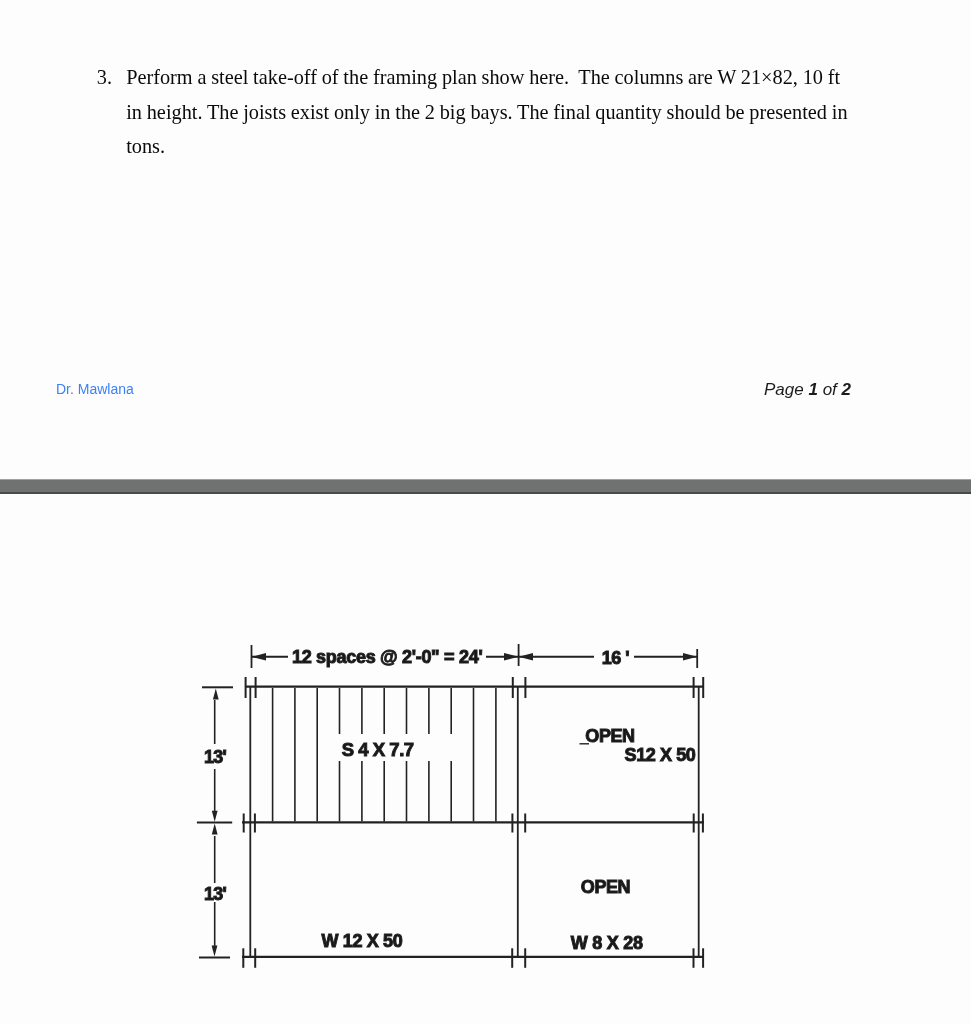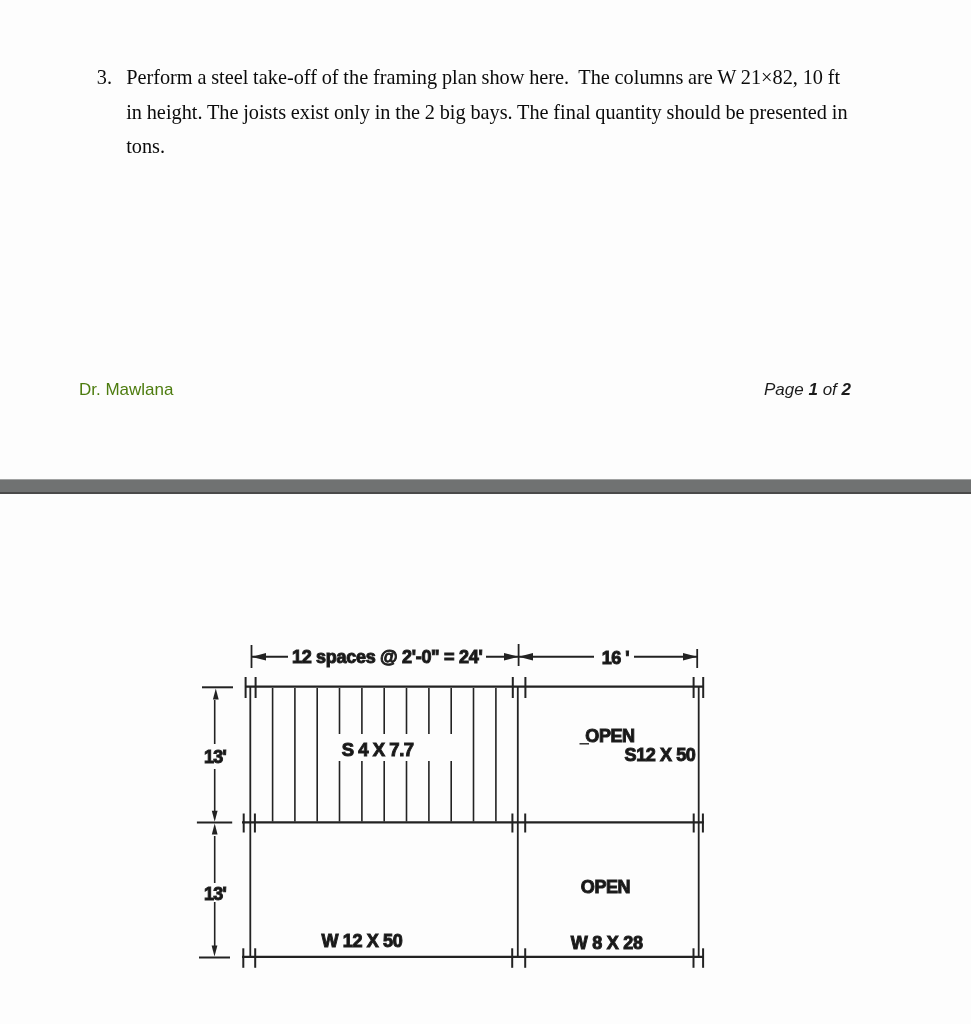--- a/index.html
+++ b/index.html
@@ -3,21 +3,21 @@
 <meta charset="utf-8">
 <style>
   html,body{margin:0;padding:0;}
   body{width:971px;height:1024px;background:#fdfdfd;position:relative;overflow:hidden;
        font-family:"Liberation Sans",sans-serif;}
   .problem{position:absolute;left:0;top:60px;width:971px;
      font-family:"Liberation Serif",serif;font-size:20.3px;line-height:34.7px;color:#0b0b0b;
      white-space:nowrap;}
   .pnum{position:absolute;left:96.8px;top:0;}
   .ptext{position:absolute;left:126.2px;top:0;word-spacing:-0.3px;}
-  .author{position:absolute;left:79px;top:380.5px;font-size:17px;line-height:17px;color:#4d7c0f;}
+  .author{position:absolute;left:56px;top:380.5px;font-size:14px;line-height:17px;color:#3b82f6;}
   .pageno{position:absolute;right:120px;top:380.5px;font-size:17px;line-height:17px;color:#1c1c1c;font-style:italic;}
   .divider{position:absolute;left:0;top:479px;width:971px;height:12px;background:#707272;
      border-top:1px solid #a0a2a2;border-bottom:2px solid #4a4a4a;}
   svg text{font-family:"Liberation Sans",sans-serif;font-weight:bold;fill:#161616;}
 </style>
 </head>
 <body>
 
   <div class="problem">
     <span class="pnum">3.</span>

